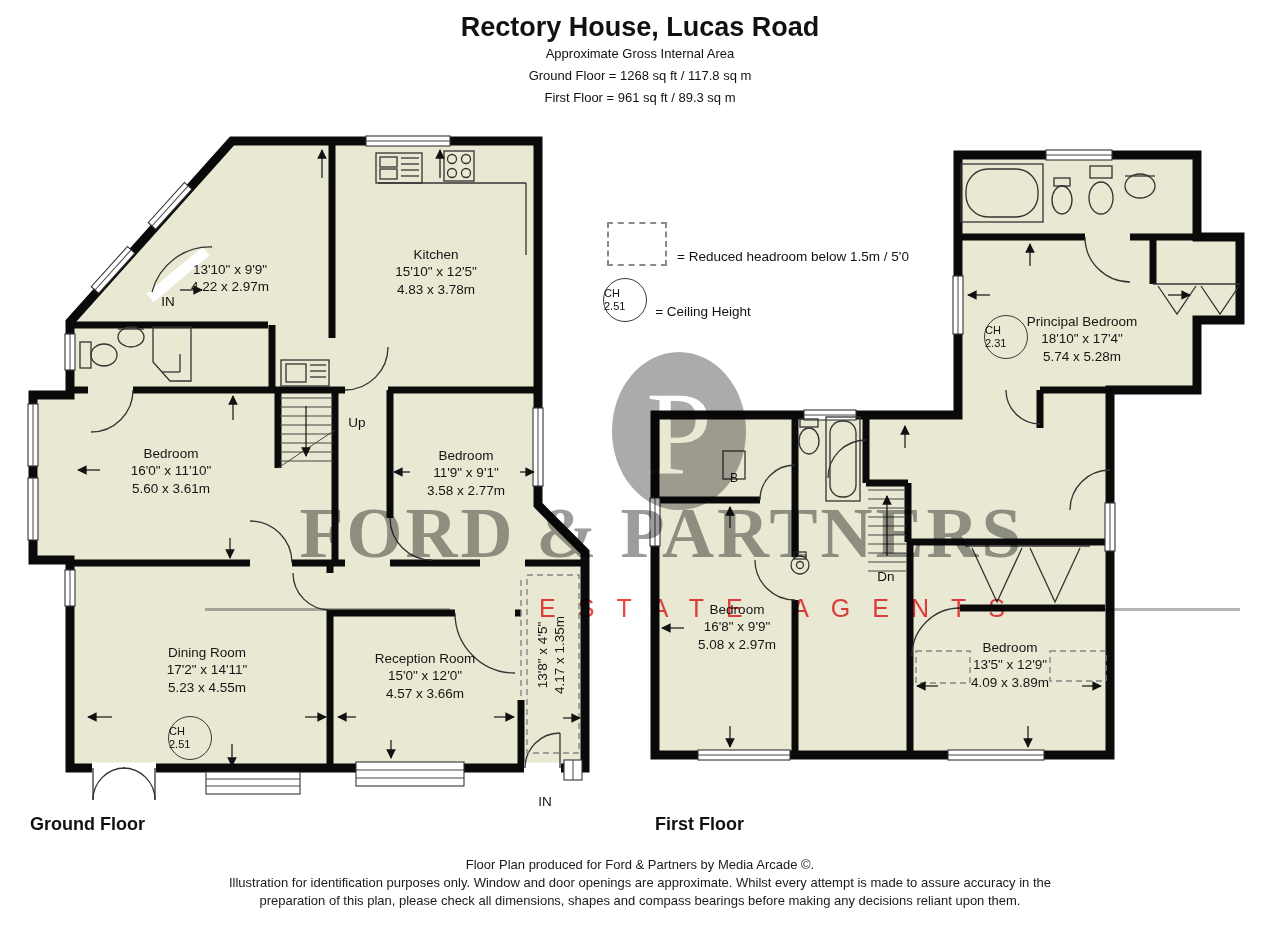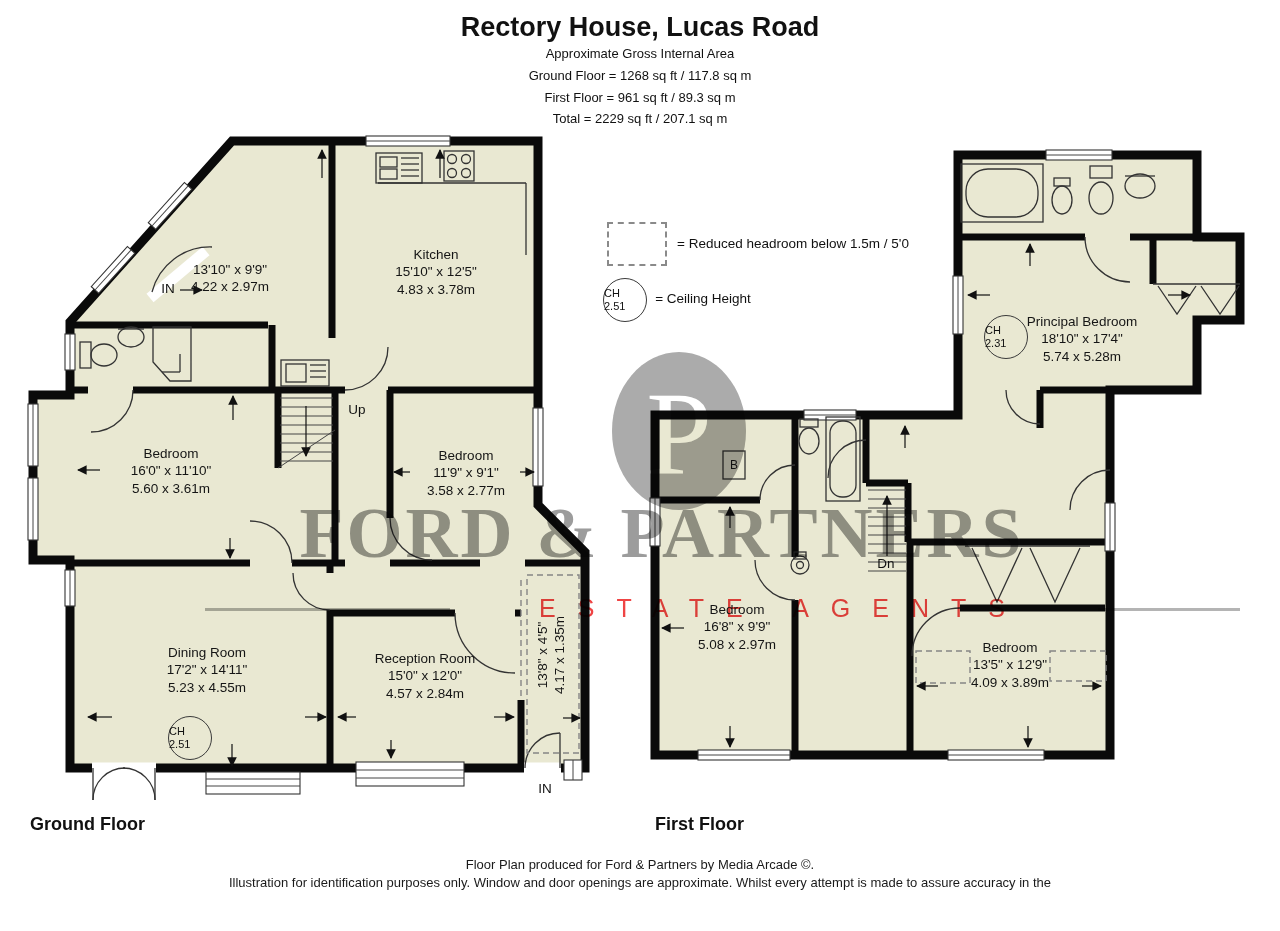--- a/index.html
+++ b/index.html
@@ -8,21 +8,21 @@
   .layer{position:absolute;inset:0;}
   svg{position:absolute;inset:0;}
 
   
   .hdr{position:absolute;left:0;width:1280px;text-align:center;}
   .hdr.title{font-size:27px;font-weight:bold;}
   .hdr.sub{font-size:13px;}
   .lbl{position:absolute;font-size:13.5px;line-height:1.28;text-align:center;
        transform:translateX(-50%);white-space:nowrap;color:#151515;}
   .lbl.rot{transform:translate(-50%,-50%) rotate(-90deg);}
-  .small{position:absolute;font-size:13.5px;transform:translateX(-50%);white-space:nowrap;}
+  .small{position:absolute;font-size:13.5px;transform:translateX(-50%);white-space:nowrap;margin-top:13px;}
   .floor-title{position:absolute;font-size:18px;font-weight:bold;white-space:nowrap;}
   .foot{position:absolute;left:0;width:1280px;text-align:center;font-size:13px;color:#1a1a1a;}
 
   
   .chc{position:absolute;width:42px;height:42px;border:1.5px solid #3a3a3a;border-radius:50%;
        display:flex;flex-direction:column;align-items:flex-start;justify-content:center;
        font-size:11px;line-height:1.2;color:#111;background:transparent;}
 
   
   .legend-dash{position:absolute;left:607px;top:222px;width:56px;height:40px;
@@ -323,21 +323,20 @@
     <div class="wm-tag">ESTATE AGENTS</div>
     <div class="wm-line r"></div>
   </div>
 
   <div class="layer">
 
     <div class="hdr title" style="top:12px">Rectory House, Lucas Road</div>
     <div class="hdr sub" style="top:46px">Approximate Gross Internal Area</div>
     <div class="hdr sub" style="top:68px">Ground Floor = 1268 sq ft / 117.8 sq m</div>
     <div class="hdr sub" style="top:90px">First Floor = 961 sq ft / 89.3 sq m</div>
-    <div class="hdr sub" style="top:111px">Total = 2229 sq ft / 207.1 sq m</div>
 
     <div class="legend-dash"></div>
     <div class="small" style="left:793px;top:236px">= Reduced headroom below 1.5m / 5'0</div>
     <div class="chc legend-chc">
       <span>CH</span>
       <span>2.51</span>
     </div>
     <div class="small" style="left:703px;top:291px">= Ceiling Height</div>
 
     <div class="lbl" style="left:230px;top:261px">
@@ -360,21 +359,21 @@
       <div>3.58 x 2.77m</div>
     </div>
     <div class="lbl" style="left:207px;top:644px">
       <div>Dining Room</div>
       <div>17'2" x 14'11"</div>
       <div>5.23 x 4.55m</div>
     </div>
     <div class="lbl" style="left:425px;top:650px">
       <div>Reception Room</div>
       <div>15'0" x 12'0"</div>
-      <div>4.57 x 2.84m</div>
+      <div>4.57 x 3.66m</div>
     </div>
     <div class="lbl rot" style="left:551px;top:655px">
       <div>13'8" x 4'5"</div>
       <div>4.17 x 1.35m</div>
     </div>
     <div class="small" style="left:357px;top:402px">Up</div>
     <div class="small" style="left:168px;top:281px">IN</div>
     <div class="small" style="left:545px;top:781px">IN</div>
     <div class="chc" style="left:168px;top:716px">
       <span>CH</span>
@@ -401,14 +400,15 @@
       <span>2.31</span>
     </div>
     <div class="small" style="left:886px;top:556px">Dn</div>
     <div class="small" style="left:734px;top:458px;font-size:12px">B</div>
 
     <div class="floor-title" style="left:30px;top:814px">Ground Floor</div>
     <div class="floor-title" style="left:655px;top:814px">First Floor</div>
 
     <div class="foot" style="top:857px">Floor Plan produced for Ford &amp; Partners by Media Arcade ©.</div>
     <div class="foot" style="top:875px">Illustration for identification purposes only. Window and door openings are approximate. Whilst every attempt is made to assure accuracy in the</div>
+    <div class="foot" style="top:893px">preparation of this plan, please check all dimensions, shapes and compass bearings before making any decisions reliant upon them.</div>
   </div>
 </div>
 
 </body></html>

